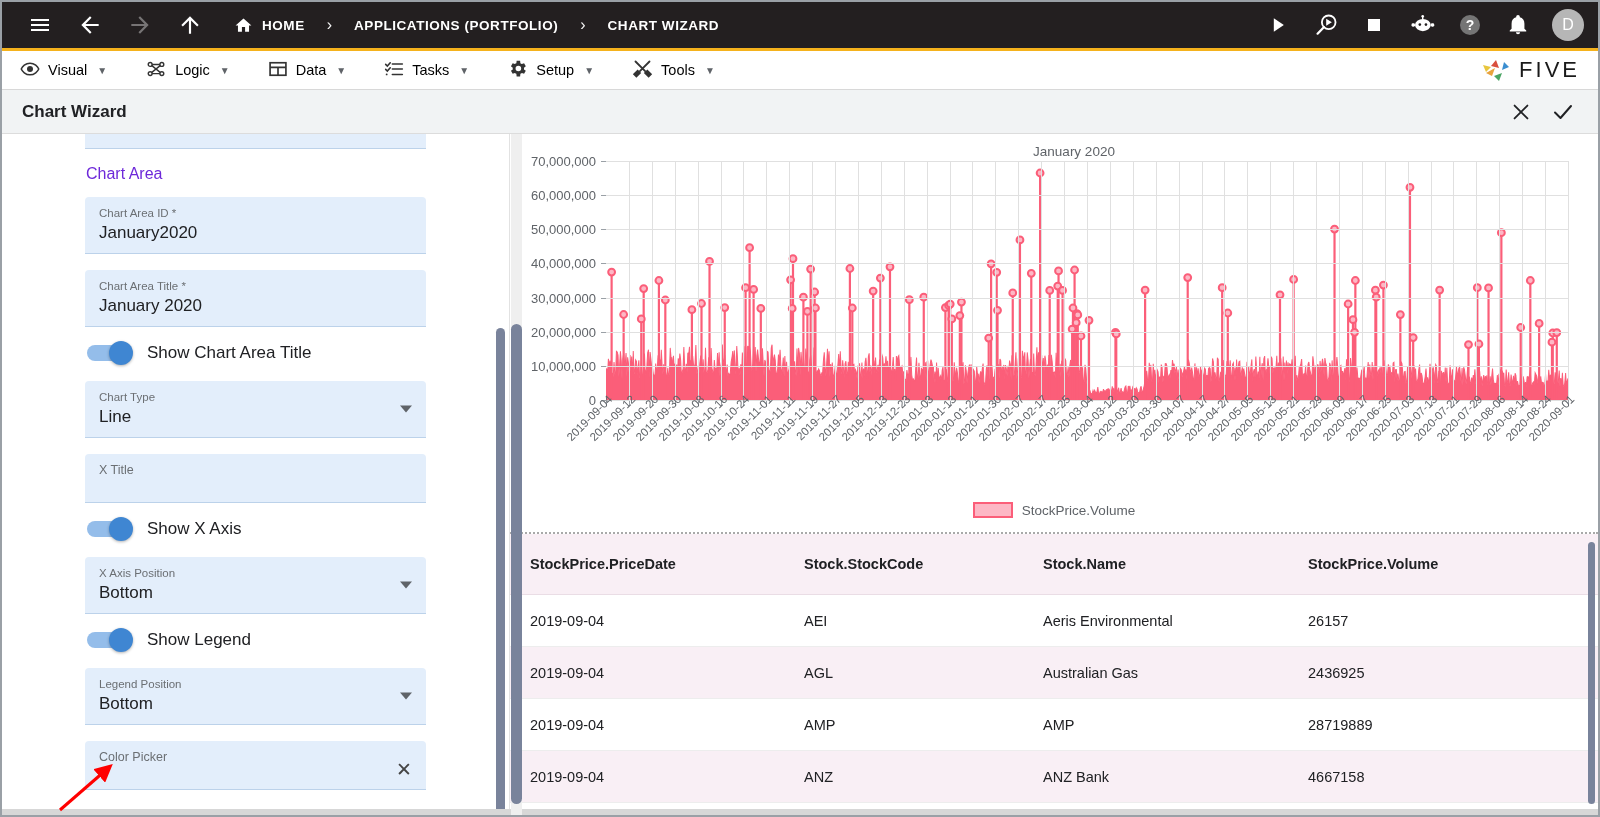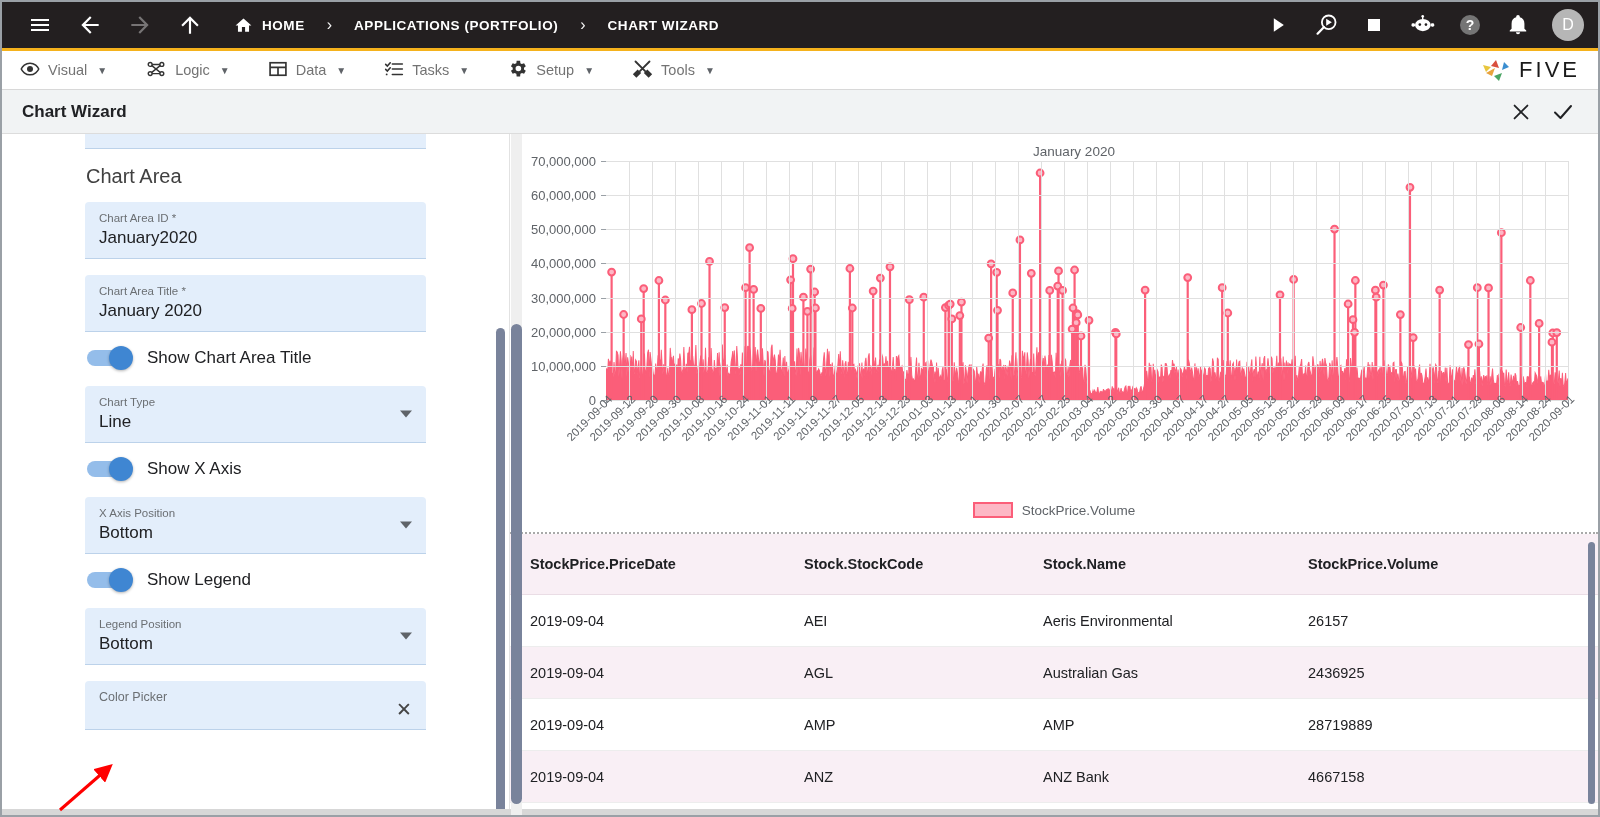--- a/index.html
+++ b/index.html
@@ -52,21 +52,21 @@
     height: 39px; background: #fff;
     display: flex; align-items: center;
     border-bottom: 1px solid #d8d8d8;
     position: relative;
   }
   .menu-item {
     display: flex; align-items: center; gap: 8px;
     padding: 0 20px 0 18px; height: 100%;
     color: #5f6368; font-size: 14.5px; cursor: pointer;
   }
-  .menu-item .cap { color: #737373; }
+  .menu-item .cap { color: #000000; }
   .caret { font-size: 10px; color: #5f6368; margin-left: 2px; }
   .five-logo {
     position: absolute; right: 18px; top: 50%;
     transform: translateY(-50%);
     display: flex; align-items: center; gap: 5px;
   }
   .five-word {
     font-size: 22px; letter-spacing: 3px; color: #1a1a1a;
     font-family: "Liberation Sans", sans-serif; font-weight: 300;
   }
@@ -108,21 +108,21 @@
   .field.empty .plc { font-size: 12.5px; color: #6b6f73; }
   .field.select .dd-arrow {
     position: absolute; right: 14px; top: 50%; transform: translateY(-50%);
     width: 0; height: 0; border-left: 6px solid transparent;
     border-right: 6px solid transparent; border-top: 7px solid #5f6368;
   }
   .field .clear-x {
     position: absolute; right: 14px; bottom: 10px;
     font-size: 19px; color: #444; cursor: pointer; line-height: 1;
   }
-  .sec-title { font-size: 20px; color: #404040; margin: 10px 0 14px 1px; }
+  .sec-title { font-size: 16px; color: #6d28d9; margin: 10px 0 14px 1px; }
   .toggle-row { display: flex; align-items: center; gap: 16px; margin: 4px 0 18px 2px; cursor: pointer; }
   .toggle {
     width: 44px; height: 16px; border-radius: 9px;
     background: #94bdea; position: relative; flex: none;
   }
   .toggle .knob {
     position: absolute; right: -2px; top: -4px;
     width: 24px; height: 24px; border-radius: 50%;
     background: #3f86d2; box-shadow: 0 1px 3px rgba(0,0,0,.3);
   }
@@ -436,20 +436,23 @@
           <div class="toggle-lbl">Show Chart Area Title</div>
         </div>
 
         <div class="field select">
           <div class="lbl">Chart Type</div>
           <div class="val">Line</div>
           <span class="dd-arrow"></span>
         </div>
 
 
+        <div class="field empty">
+          <div class="plc">X Title</div>
+        </div>
 
         <div class="toggle-row">
           <div class="toggle">
               <div class="knob"></div>
             </div>
           <div class="toggle-lbl">Show X Axis</div>
         </div>
 
         <div class="field select">
           <div class="lbl">X Axis Position</div>

